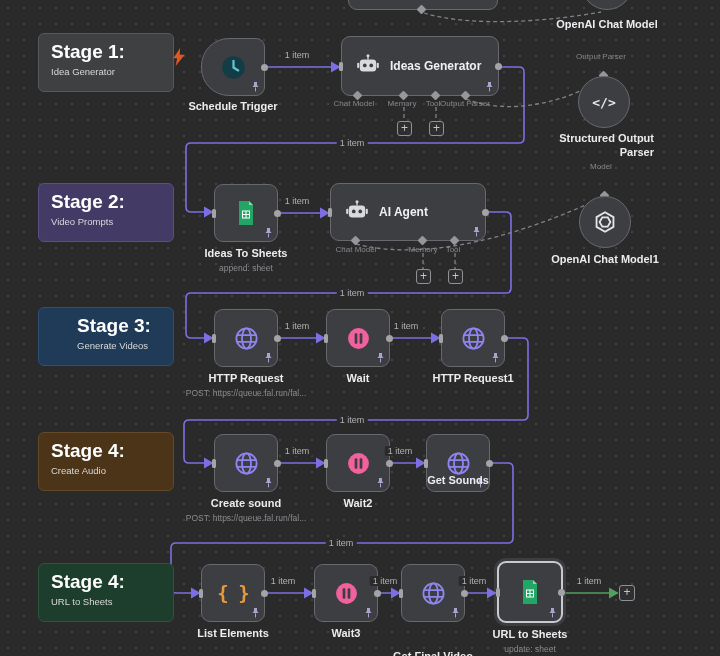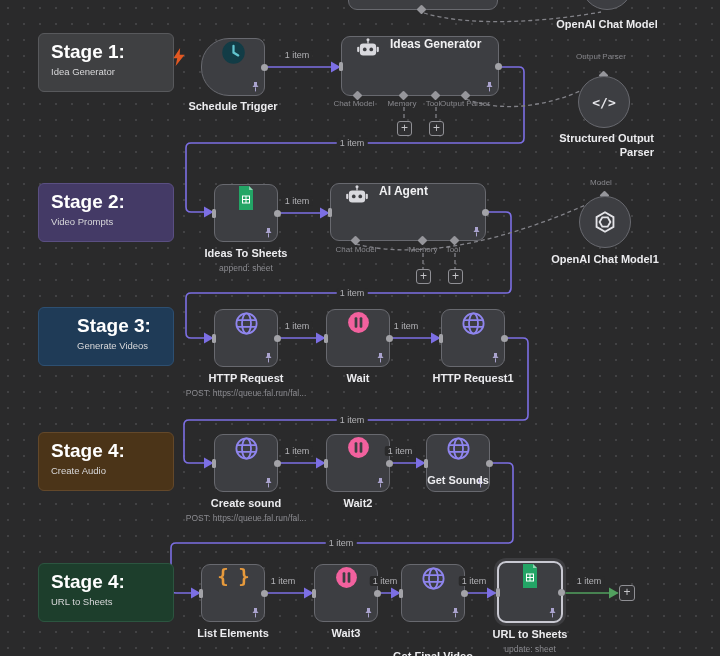--- a/index.html
+++ b/index.html
@@ -14,21 +14,21 @@
   .wire-dash{fill:none;stroke:#828288;stroke-width:1.3;stroke-dasharray:4 3;}
   .stage{position:absolute;width:136px;height:59px;border-radius:6px;padding:8px 12px;box-sizing:border-box;}
   .stage h2{margin:0;font-size:19px;color:#ffffff;font-weight:700;line-height:1.1;}
   .stage p{margin:3px 0 0;font-size:9.5px;color:#d8d8da;}
   .stage-1{background:#3f4042;border:1px solid #58595c;}
   .stage-2{background:#443a66;border:1px solid #5a4f82;}
   .stage-3{background:#1f3b57;border:1px solid #2d4f71;padding-left:38px;}
   .stage-4{background:#4b3418;border:1px solid #63482a;}
   .stage-5{background:#1d3e2c;border:1px solid #2c5540;}
   .node{position:absolute;width:64px;height:58px;background:#3d3e42;border:1px solid #68696f;
-    border-radius:9px;display:flex;justify-content:center;box-sizing:border-box;}
+    border-radius:9px;display:flex;align-items:center;justify-content:center;box-sizing:border-box;}
   .trigger{border-radius:28px 9px 9px 28px;}
   .wide{width:158px;height:60px;justify-content:flex-start;gap:9px;padding:0 13px;}
   .wlabel{color:#f0f0f2;font-size:12px;font-weight:700;white-space:nowrap;}
   .selected{border:2px solid #c9c9d2;box-shadow:0 0 0 3px rgba(150,150,160,.18);}
   .circle{position:absolute;width:52px;height:52px;border-radius:50%;background:#3d3e42;
     border:1px solid #68696f;display:flex;align-items:center;justify-content:center;box-sizing:border-box;}
   .dot-out{position:absolute;right:-4px;top:50%;margin-top:-3.5px;width:7px;height:7px;border-radius:50%;background:#a3a3a8;}
   .dot-in{position:absolute;left:-3px;top:50%;margin-top:-4.5px;width:4px;height:9px;border-radius:1.5px;background:#a3a3a8;}
   .pin{position:absolute;right:4px;bottom:3px;opacity:.9;}
   .nlabel{position:absolute;transform:translateX(-50%);color:#ececef;font-size:11px;font-weight:600;
@@ -208,21 +208,21 @@
   </div>
   <span class="diamond" style="left:352px;top:237px"></span>
   <span class="diamond" style="left:419px;top:237px"></span>
   <span class="diamond" style="left:451px;top:237px"></span>
   <div class="plabel" style="left:356px;top:245px">Chat Model</div>
   <div class="plabel" style="left:423px;top:245px">Memory</div>
   <div class="plabel" style="left:453px;top:245px">Tool</div>
   <div class="plus" style="left:416px;top:269px">+</div>
   <div class="plus" style="left:448px;top:269px">+</div>
 
-  <div class="plabel" style="left:601px;top:178px">Model</div>
+  <div class="plabel" style="left:601px;top:162px">Model</div>
   <span class="diamond" style="left:601px;top:192px"></span>
   <div class="circle" style="left:579px;top:196px">
     <svg width="26" height="26" viewBox="0 0 24 24">
       <polygon points="12,3 19.8,7.5 19.8,16.5 12,21 4.2,16.5 4.2,7.5" fill="none" stroke="#e4e4e8" stroke-width="1.7"></polygon>
       <polygon points="12,7 16.3,9.5 16.3,14.5 12,17 7.7,14.5 7.7,9.5" fill="none" stroke="#e4e4e8" stroke-width="1.7" transform="rotate(30 12 12)"></polygon>
     </svg>
   </div>
   <div class="nlabel" style="left:605px;top:253px">OpenAI Chat Model1</div>
 
   <div class="node" style="left:214px;top:309px">

